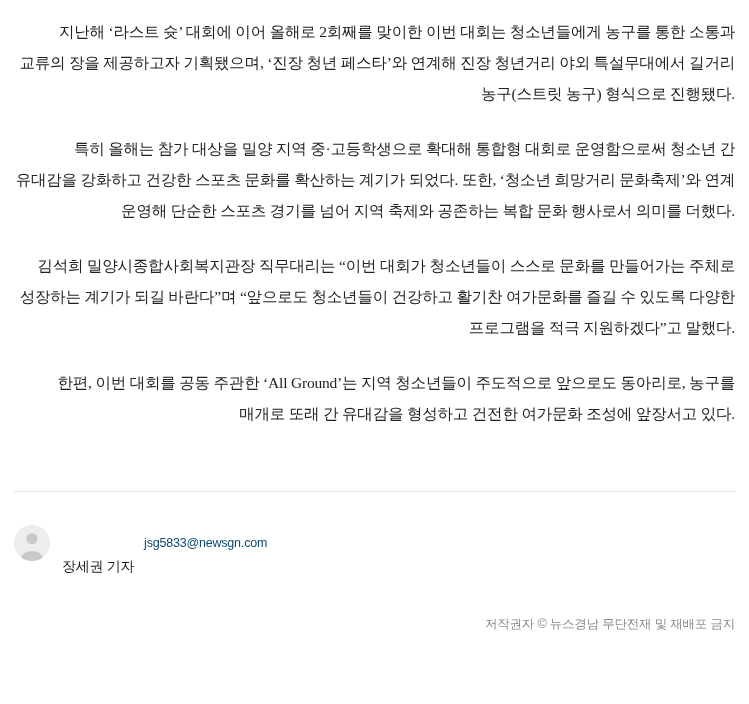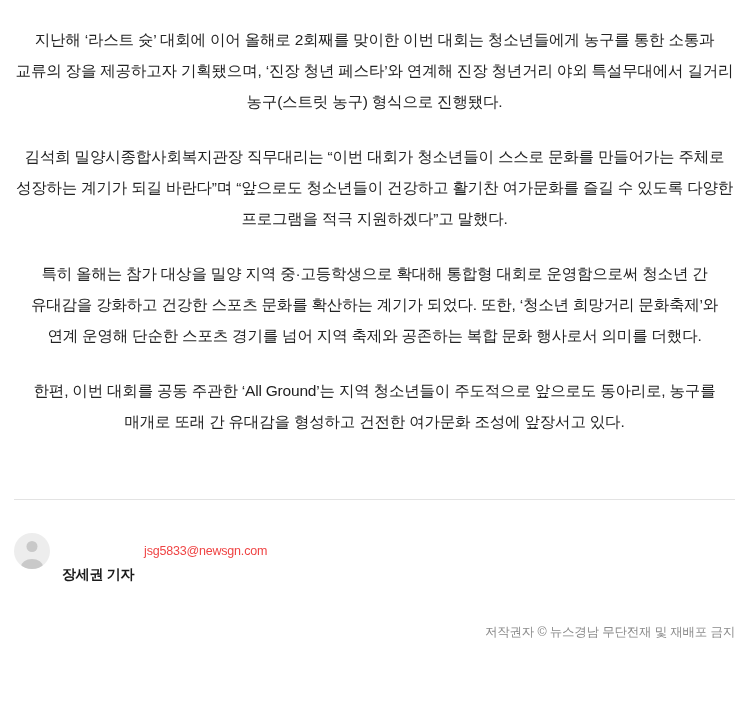--- a/index.html
+++ b/index.html
@@ -17,23 +17,24 @@
   .article {
     box-sizing: border-box;
     width: 749px;
     padding: 16px 14px 0 14px;
   }
   .para {
     font-size: 15.5px;
     line-height: 31px;
     letter-spacing: -0.2px;
     color: #222222;
-    margin: 8px 0 24px 0;
-    text-align: center;
+    margin: 0 0 24px 0;
+    text-align: right;
     word-break: keep-all;
+    font-family: Liberation Serif, serif;
   }
   .para:last-of-type {
     margin-bottom: 0;
   }
   .spacer {
     height: 62px;
   }
   .byline-divider {
     border-top: 1px solid #e3e3e3;
     margin: 0 14px;
@@ -70,46 +71,46 @@
     bottom: -6px;
     left: 50%;
     transform: translateX(-50%);
     width: 22px;
     height: 16px;
     border-radius: 50% 50% 0 0;
     background: #c9c9c9;
   }
   .reporter-name {
     font-size: 14px;
-    font-weight: bold;
+    font-weight: normal;
     color: #1a1a1a;
     letter-spacing: -0.3px;
     margin-right: 10px;
     margin-top: 48px;
   }
   .reporter-email {
     font-size: 12.5px;
-    color: #ef4444;
+    color: #0c4a6e;
     letter-spacing: -0.2px;
   }
   .copyright {
     text-align: right;
     font-size: 12.5px;
     color: #8a8a8a;
     letter-spacing: -0.2px;
     padding: 40px 14px 0 14px;
   }
 </style>
 </head>
 <body>
 
 <div class="article">
   <p class="para">지난해 ‘라스트 슛’ 대회에 이어 올해로 2회째를 맞이한 이번 대회는 청소년들에게 농구를 통한 소통과 교류의 장을 제공하고자 기획됐으며, ‘진장 청년 페스타’와 연계해 진장 청년거리 야외 특설무대에서 길거리 농구(스트릿 농구) 형식으로 진행됐다.</p>
+  <p class="para">특히 올해는 참가 대상을 밀양 지역 중·고등학생으로 확대해 통합형 대회로 운영함으로써 청소년 간 유대감을 강화하고 건강한 스포츠 문화를 확산하는 계기가 되었다. 또한, ‘청소년 희망거리 문화축제’와 연계 운영해 단순한 스포츠 경기를 넘어 지역 축제와 공존하는 복합 문화 행사로서 의미를 더했다.</p>
   <p class="para">김석희 밀양시종합사회복지관장 직무대리는 “이번 대회가 청소년들이 스스로 문화를 만들어가는 주체로 성장하는 계기가 되길 바란다”며 “앞으로도 청소년들이 건강하고 활기찬 여가문화를 즐길 수 있도록 다양한 프로그램을 적극 지원하겠다”고 말했다.</p>
-  <p class="para">특히 올해는 참가 대상을 밀양 지역 중·고등학생으로 확대해 통합형 대회로 운영함으로써 청소년 간 유대감을 강화하고 건강한 스포츠 문화를 확산하는 계기가 되었다. 또한, ‘청소년 희망거리 문화축제’와 연계 운영해 단순한 스포츠 경기를 넘어 지역 축제와 공존하는 복합 문화 행사로서 의미를 더했다.</p>
   <p class="para">한편, 이번 대회를 공동 주관한 ‘All Ground’는 지역 청소년들이 주도적으로 앞으로도 동아리로, 농구를 매개로 또래 간 유대감을 형성하고 건전한 여가문화 조성에 앞장서고 있다.</p>
 </div>
 
 <div class="spacer"></div>
 
 <div class="byline-divider"></div>
 
 <div class="byline">
   <div class="avatar"></div>
   <span class="reporter-name">장세권 기자</span>

